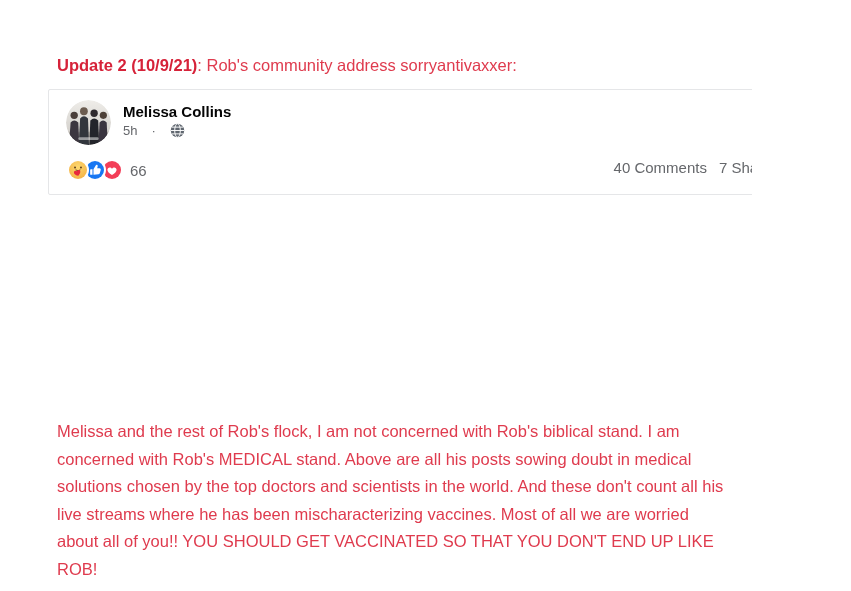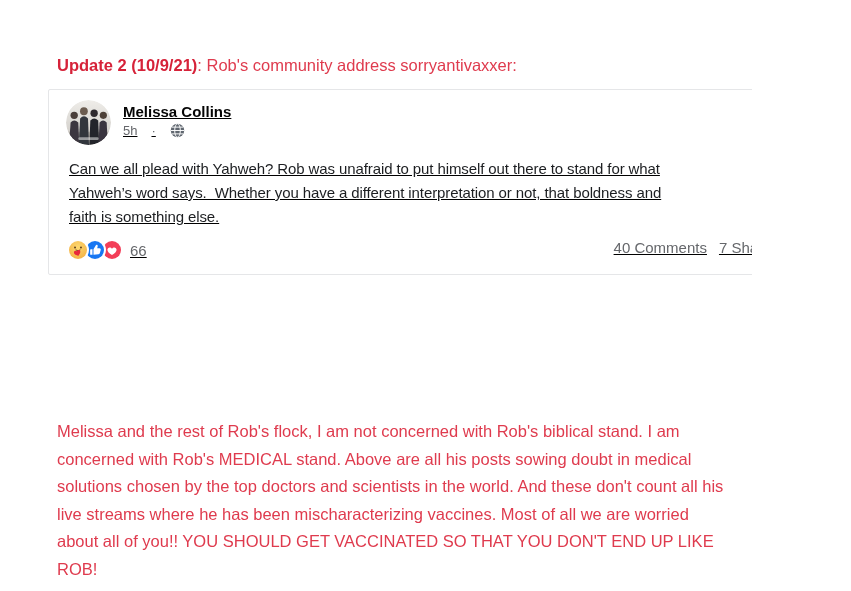--- a/index.html
+++ b/index.html
@@ -21,21 +21,21 @@
   
   .update-line{
     position:absolute;left:57px;top:54px;width:780px;
     font-size:16.5px;line-height:22px;color:var(--accent-red);
   }
   .update-line strong{font-weight:bold;color:var(--accent-red-bold);}
 
   
   .fb-card{
     position:absolute;left:48px;top:89px;width:744px;
-    background:#ffffff;border:1px solid var(--card-border);border-radius:2px;text-decoration:underline;
+    background:#ffffff;border:1px solid var(--card-border);border-radius:2px;
   }
   .fb-header{display:flex;align-items:flex-start;padding:10px 14px 0 17px;}
   .avatar{width:45px;height:45px;border-radius:50%;overflow:hidden;flex:0 0 45px;cursor:pointer;}
   .avatar svg{display:block;width:45px;height:45px;}
   .fb-id{margin-left:12px;padding-top:2px;}
   .fb-name{font-size:15px;font-weight:bold;color:var(--fb-name);line-height:19px;cursor:pointer;}
   .fb-meta{display:flex;align-items:center;gap:14px;margin-top:2px;font-size:13px;color:var(--fb-muted);}
   .fb-meta .globe{display:inline-flex;}
   .more-btn{
     margin-left:auto;margin-top:14px;margin-right:3px;
@@ -126,23 +126,20 @@
         </div>
       </div>
       <button class="more-btn" aria-label="More options">
           <i></i>
           <i></i>
           <i></i>
         </button>
     </div>
 
     <div class="fb-body">
-      <p>Can we all plead with Yahweh? Rob was unafraid to put himself out there to stand for what
-Yahweh’s word says.  Whether you have a different interpretation or not, that boldness and
-faith is something else.</p>
     </div>
 
     <div class="fb-footer">
       <div class="reactions">
         <span class="ricon care">
           <svg viewBox="0 0 20 20">
             <defs>
               <radialGradient id="cg" cx="0.5" cy="0.33" r="0.85">
                 <stop offset="0" stop-color="#fdd870"></stop>
                   <stop offset="1" stop-color="#f2a93b"></stop>

